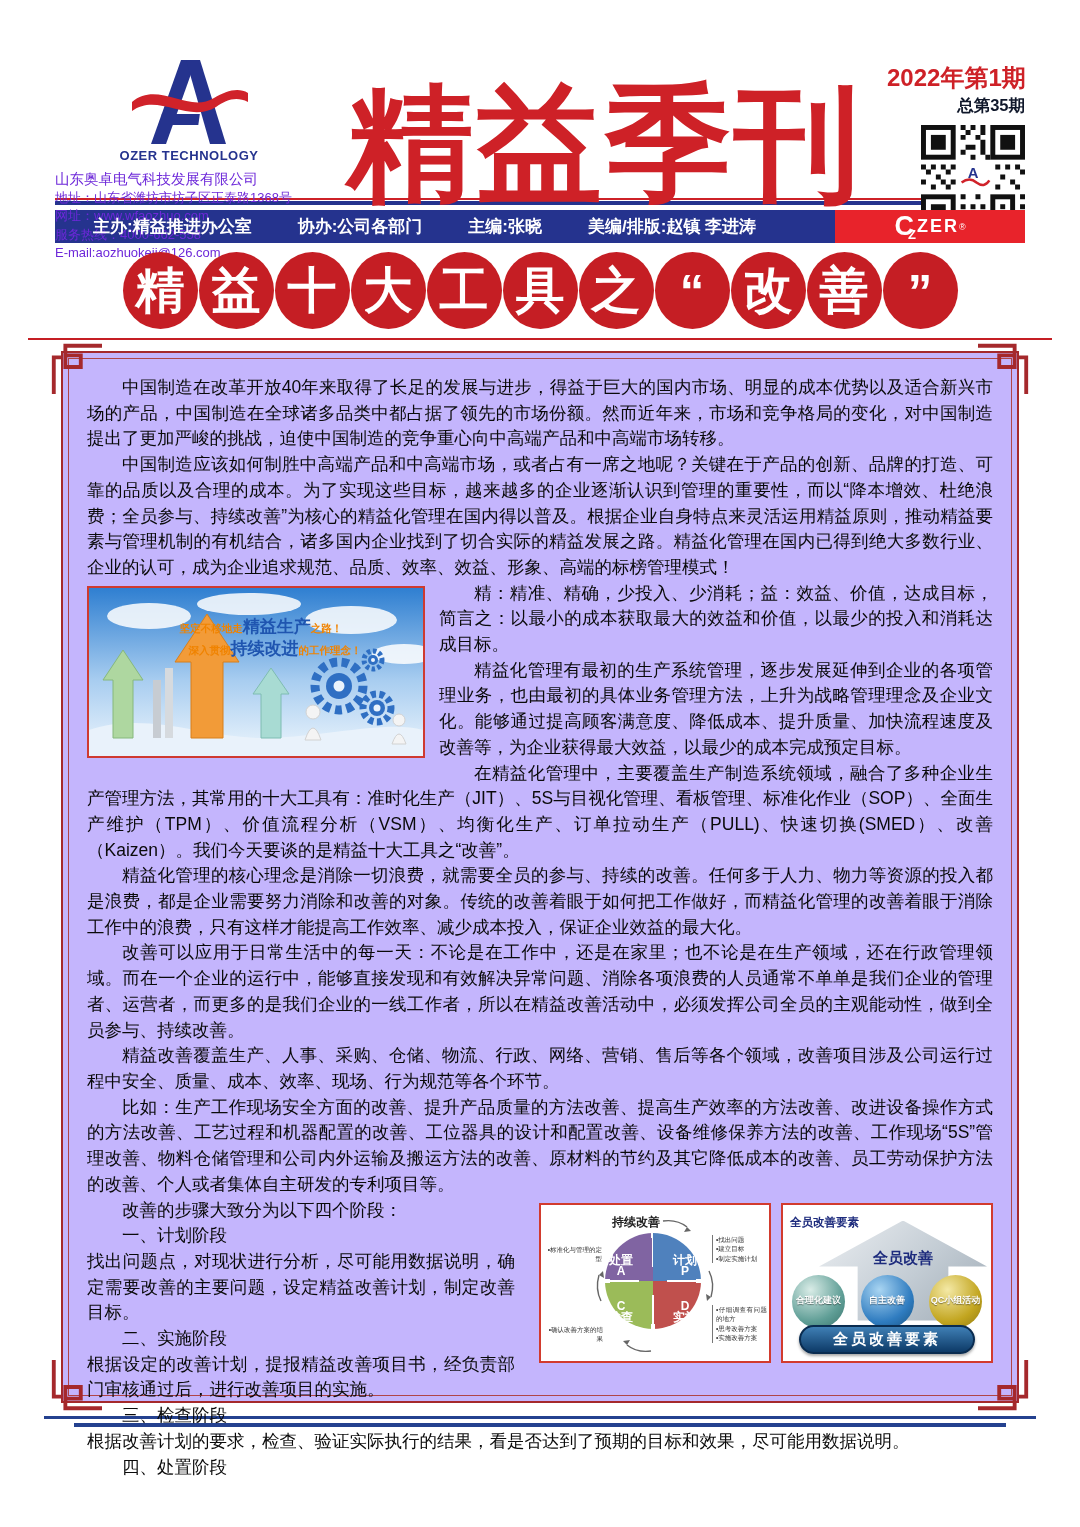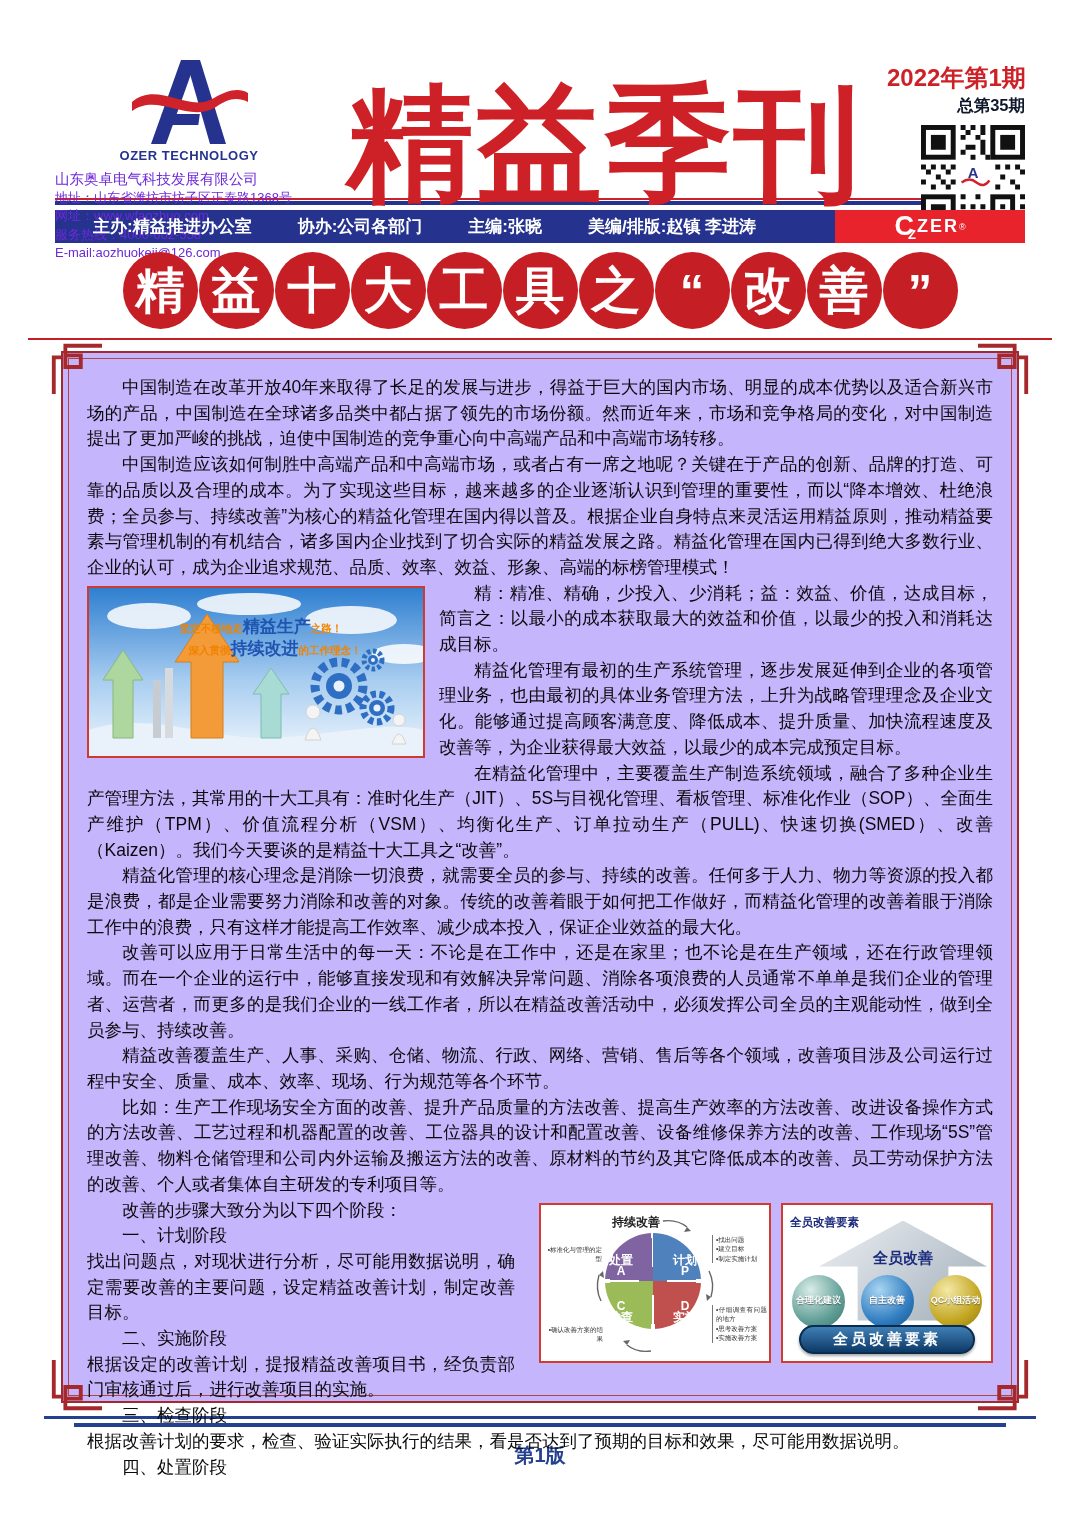--- a/index.html
+++ b/index.html
@@ -328,15 +328,14 @@
           <p>三、检查阶段</p>
           <p class="noindent">根据改善计划的要求，检查、验证实际执行的结果，看是否达到了预期的目标和效果，尽可能用数据说明。</p>
           <p>四、处置阶段</p>
         </div>
 
     </div>
   </div>
 
   <div class="fline1"></div>
   <div class="fline2"></div>
-  <div class="pageno">第1版</div>
 
 </div>
 
 </body></html>

